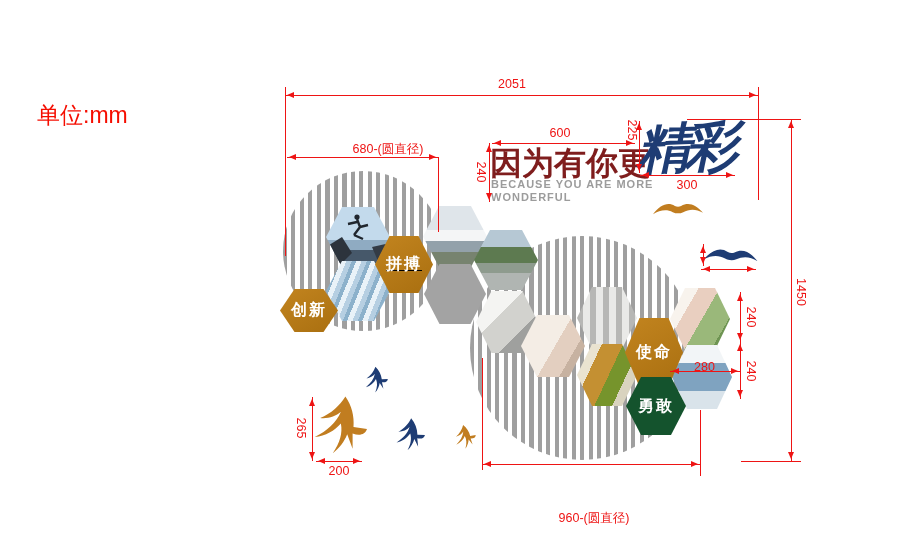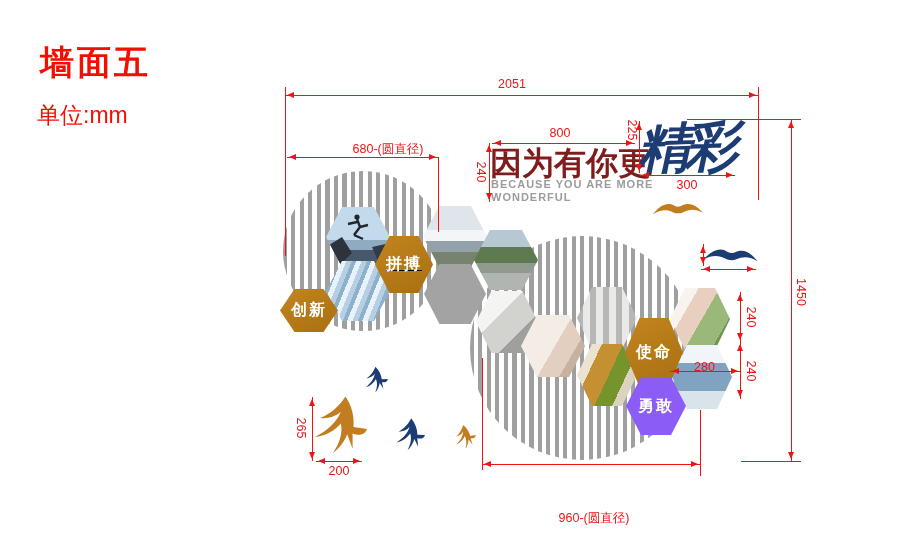--- a/index.html
+++ b/index.html
@@ -22,21 +22,21 @@
   
   .circle{position:absolute;border-radius:50%;
           background:repeating-linear-gradient(90deg,#9f9f9f 0 4px,#ffffff 4px 8.5px);}
   .circle.left{left:283px;top:171px;width:160px;height:160px;}
   .circle.right{left:470px;top:236px;width:224px;height:224px;}
   
   .hex{position:absolute;clip-path:polygon(25% 0,75% 0,100% 50%,75% 100%,25% 100%,0 50%);
        display:flex;align-items:center;justify-content:center;overflow:hidden;}
   .hex .lbl{color:#fff;font-weight:bold;font-size:16px;letter-spacing:2px;white-space:nowrap;}
   .hex.orange{background:linear-gradient(150deg,#c2841f,#a96f10);}
-  .hex.grayhex{background:#8b5cf6;}
+  .hex.grayhex{background:#14532d;}
   
   :root{--red:#ee1414;}
   .dh{position:absolute;height:0;border-top:1px solid var(--red);}
   .dv{position:absolute;width:0;border-left:1px solid var(--red);}
   .dh.arr::before{content:'';position:absolute;left:-1px;top:-4px;border:3.5px solid transparent;
                   border-right:7px solid var(--red);}
   .dh.arr::after{content:'';position:absolute;right:-1px;top:-4px;border:3.5px solid transparent;
                  border-left:7px solid var(--red);}
   .dv.arr::before{content:'';position:absolute;top:-1px;left:-4px;border:3.5px solid transparent;
                   border-bottom:7px solid var(--red);}
@@ -48,21 +48,20 @@
   .dim{z-index:20;}
   .bird{position:absolute;z-index:12;}
   .art{z-index:5;}
   .hexlayer{z-index:8;}
 </style>
 </head>
 <body>
 
 <div class="canvas">
 
-  <div class="wall-title">墙面五</div>
   <div class="unit-label">单位:mm</div>
 
   <div class="circle left art"></div>
   <div class="circle right art"></div>
 
   <div class="hex hexlayer" style="left:326px;top:207px;width:64px;height:60px;background:linear-gradient(180deg,#c3daec 0 55%,#8fabc2 55% 72%,#46586a 72%);">
     <svg width="64" height="60" viewBox="0 0 64 60">
       <circle cx="31" cy="10" r="2.6" fill="#20262e"></circle>
       <path d="M31 12 L34 20 L28 28 M34 20 L42 18 M31 15 L22 17 M28 28 L37 32" stroke="#20262e" stroke-width="2.4" fill="none"></path>
       <path d="M0 40 L16 30 L26 46 L12 60 L0 60 Z" fill="#2c333c"></path>
@@ -125,21 +124,21 @@
   <div class="dv arr dim" style="left:791px;top:119px;height:342px;"></div>
   <div class="dlabel vert" style="left:794px;top:292px;">1450</div>
   <div class="dh dim" style="left:687px;top:119px;width:114px;"></div>
   <div class="dh dim" style="left:741px;top:461px;width:60px;"></div>
 
   <div class="dh arr dim" style="left:287px;top:157px;width:151px;"></div>
   <div class="dlabel c" style="left:363px;top:141px;margin-left:25px;">680-(圆直径)</div>
   <div class="dv dim" style="left:438px;top:157px;height:75px;"></div>
 
   <div class="dh arr dim" style="left:492px;top:143px;width:143px;"></div>
-  <div class="dlabel c" style="left:560px;top:126px;">800</div>
+  <div class="dlabel c" style="left:560px;top:126px;">600</div>
   <div class="dv arr dim" style="left:489px;top:143px;height:59px;"></div>
   <div class="dlabel vert" style="left:474px;top:172px;">240</div>
 
   <div class="dv arr dim" style="left:639px;top:121px;height:52px;"></div>
   <div class="dlabel vert" style="left:625px;top:130px;">225</div>
   <div class="dh arr dim" style="left:640px;top:175px;width:95px;"></div>
   <div class="dlabel c" style="left:687px;top:178px;">300</div>
 
   <div class="dv arr dim" style="left:740px;top:292px;height:50px;"></div>
   <div class="dlabel vert" style="left:744px;top:317px;">240</div>

